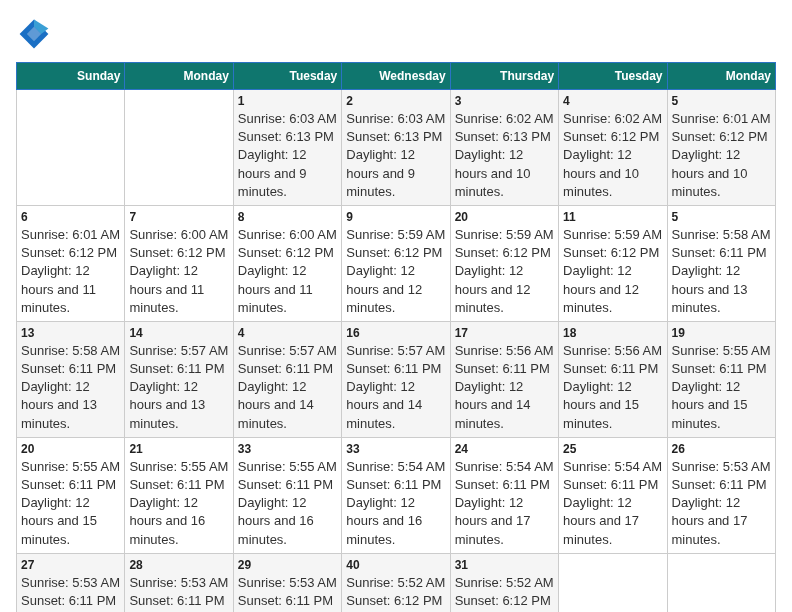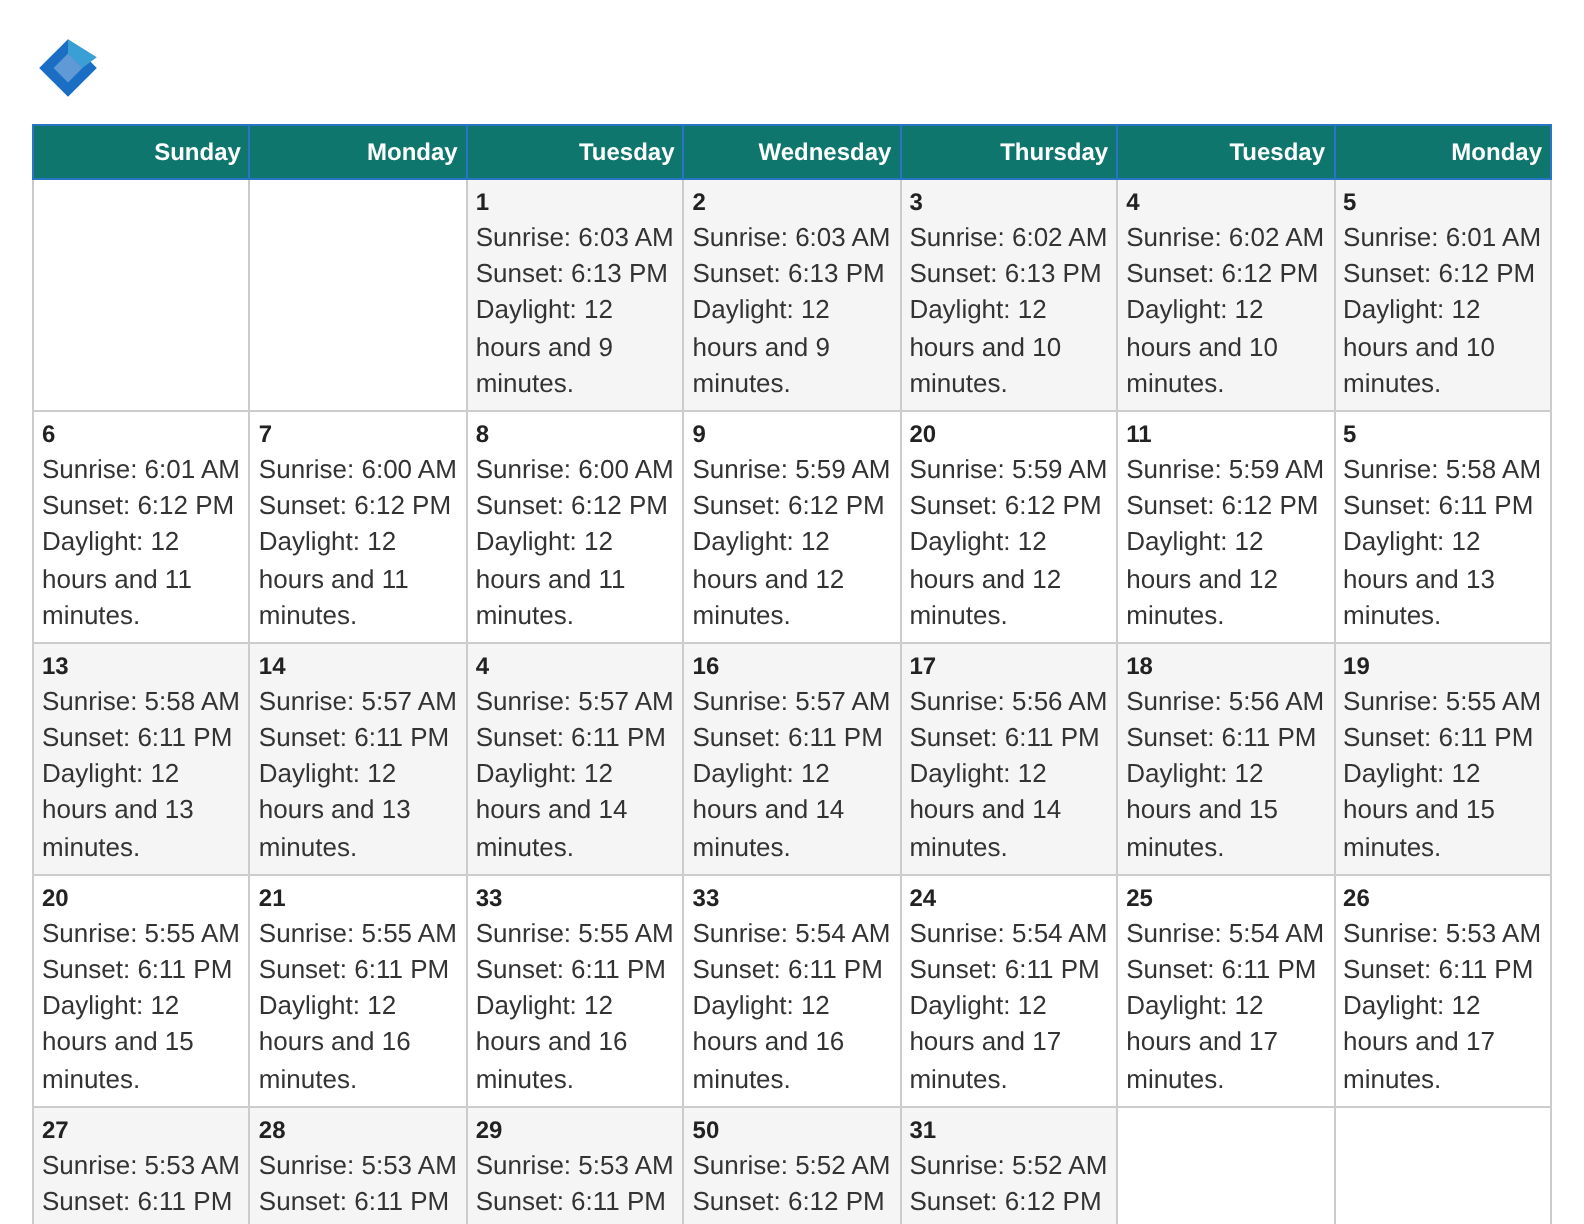--- a/index.html
+++ b/index.html
@@ -301,21 +301,21 @@
 Sunset: 6:11 PM
 Daylight: 12 hours and 18 minutes.</div>
         </td>
         <td>
           <span class="day-number">29</span>
           <div class="day-info" style="white-space: pre-line;">Sunrise: 5:53 AM
 Sunset: 6:11 PM
 Daylight: 12 hours and 18 minutes.</div>
         </td>
         <td>
-          <span class="day-number">50</span>
+          <span class="day-number">40</span>
           <div class="day-info" style="white-space: pre-line;">Sunrise: 5:52 AM
 Sunset: 6:12 PM
 Daylight: 12 hours and 19 minutes.</div>
         </td>
         <td>
           <span class="day-number">31</span>
           <div class="day-info" style="white-space: pre-line;">Sunrise: 5:52 AM
 Sunset: 6:12 PM
 Daylight: 12 hours and 19 minutes.</div>
         </td>

